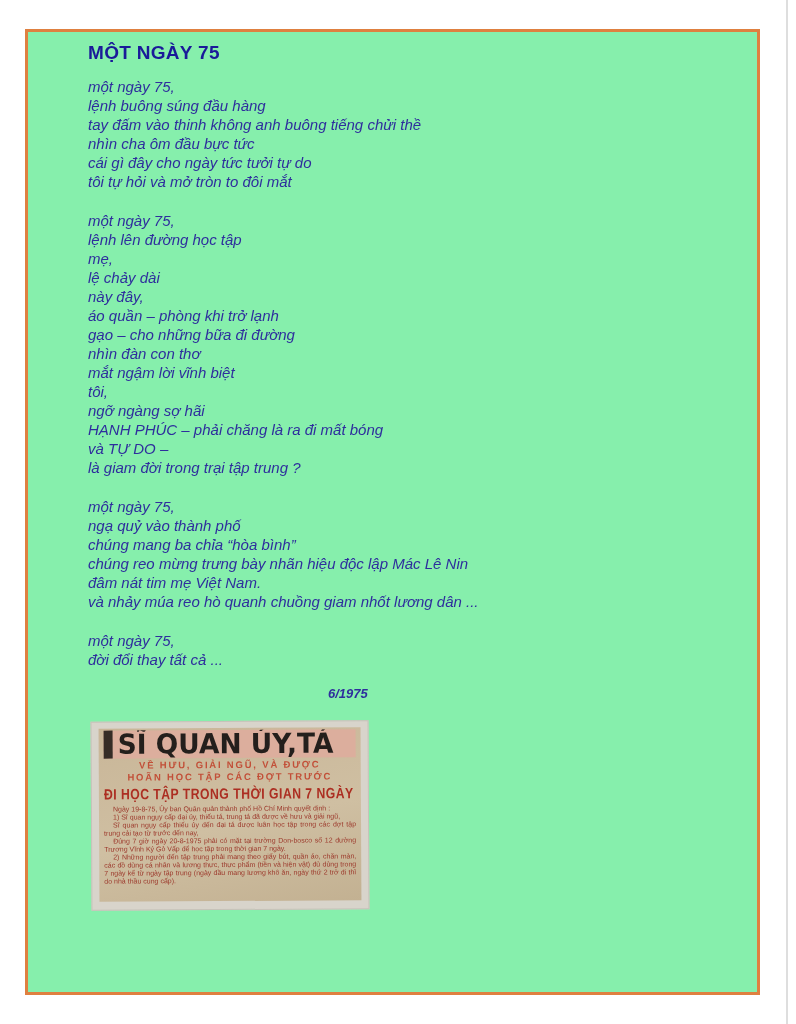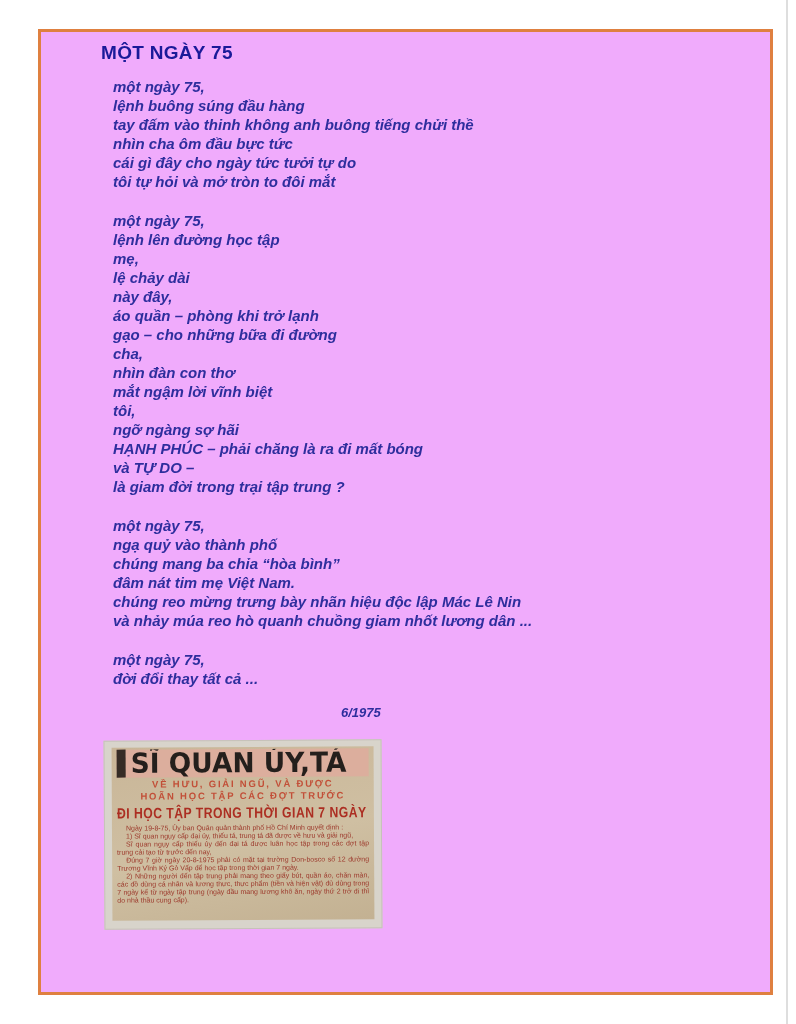--- a/index.html
+++ b/index.html
@@ -10,41 +10,41 @@
     overflow: hidden;
   }
   .canvas { position: relative; width: 796px; height: 1024px; background:#fff; }
 
   .page-edge-line {
     position: absolute; left: 786px; top: 0;
     width: 2px; height: 1024px; background: #dedede;
   }
 
   .page {
-    position: absolute; left: 38px; top: 29px;
+    position: absolute; left: 25px; top: 29px;
     width: 735px; height: 966px;
     box-sizing: border-box;
     border: 3px solid #df8040;
-    background: #f0abfc;
+    background: #86efac;
   }
   .content { padding: 10px 30px 0 60px; }
 
   .page-title {
     margin: 0 0 13px 0;
     font-size: 19px; line-height: 22px;
     font-weight: bold; letter-spacing: .3px;
     color: #1a1a99;
   }
 
   .poem {
     font-style: italic;
     font-size: 15px; line-height: 19px;
     color: #2e2e9d;
   }
-  .stanza { margin: 0 0 20px 12px; font-weight: bold; }
+  .stanza { margin: 0 0 20px 0; }
   .stanza:last-child { margin-bottom: 0; }
   .poem-line { white-space: pre; }
 
   .poem-date {
     font-style: italic;
     font-size: 13px; line-height: 19px;
     color: #2e2e9d;
     margin: 15px 0 0 240px;
     font-weight: bold;
   }
@@ -130,35 +130,34 @@
             <div class="poem-line">tôi tự hỏi và mở tròn to đôi mắt</div>
           </div>
           <div class="stanza">
             <div class="poem-line">một ngày 75,</div>
             <div class="poem-line">lệnh lên đường học tập</div>
             <div class="poem-line">mẹ,</div>
             <div class="poem-line">lệ chảy dài</div>
             <div class="poem-line">này đây,</div>
             <div class="poem-line">áo quần – phòng khi trở lạnh</div>
             <div class="poem-line">gạo – cho những bữa đi đường</div>
-            <div class="poem-line">cha,</div>
             <div class="poem-line">nhìn đàn con thơ</div>
             <div class="poem-line">mắt ngậm lời vĩnh biệt</div>
             <div class="poem-line">tôi,</div>
             <div class="poem-line">ngỡ ngàng sợ hãi</div>
             <div class="poem-line">HẠNH PHÚC – phải chăng là ra đi mất bóng</div>
             <div class="poem-line">và TỰ DO –</div>
             <div class="poem-line">là giam đời trong trại tập trung ?</div>
           </div>
           <div class="stanza">
             <div class="poem-line">một ngày 75,</div>
             <div class="poem-line">ngạ quỷ vào thành phố</div>
             <div class="poem-line">chúng mang ba chỉa “hòa bình”</div>
+            <div class="poem-line">chúng reo mừng trưng bày nhãn hiệu độc lập Mác Lê Nin</div>
             <div class="poem-line">đâm nát tim mẹ Việt Nam.</div>
-            <div class="poem-line">chúng reo mừng trưng bày nhãn hiệu độc lập Mác Lê Nin</div>
             <div class="poem-line">và nhảy múa reo hò quanh chuồng giam nhốt lương dân ...</div>
           </div>
           <div class="stanza">
             <div class="poem-line">một ngày 75,</div>
             <div class="poem-line">đời đổi thay tất cả ...</div>
           </div>
         </div>
 
       <div class="poem-date">6/1975</div>
 

